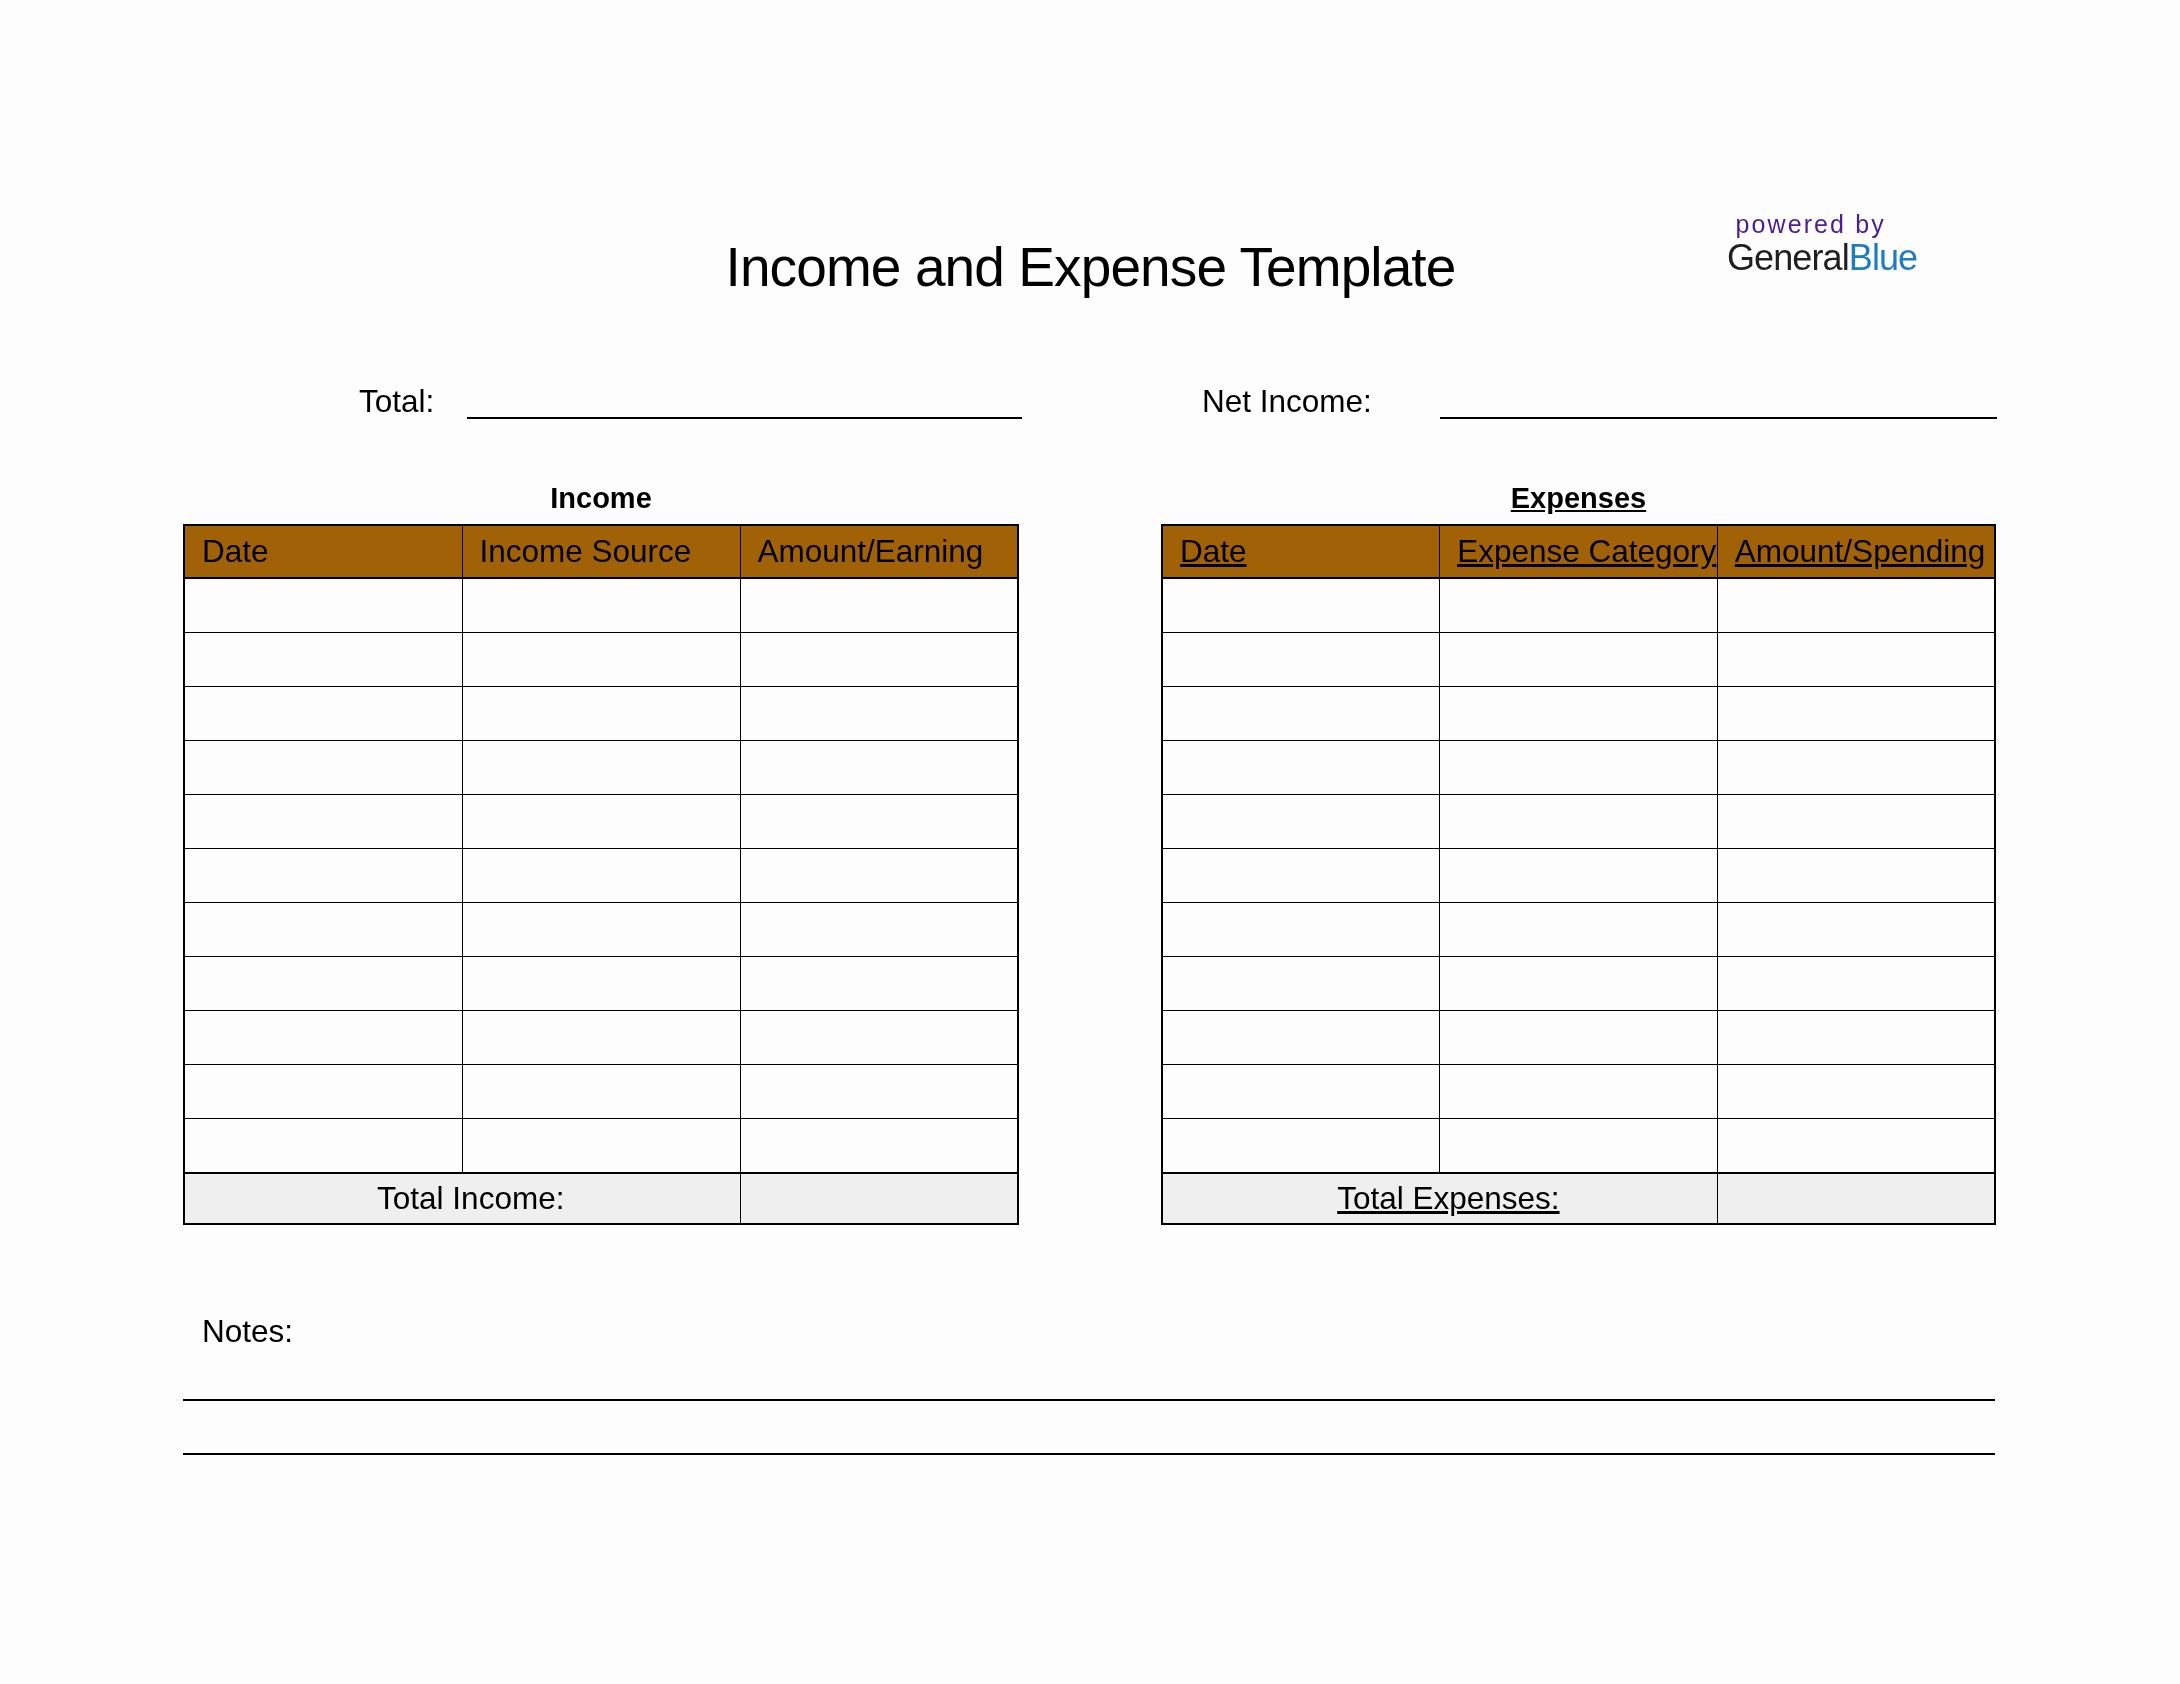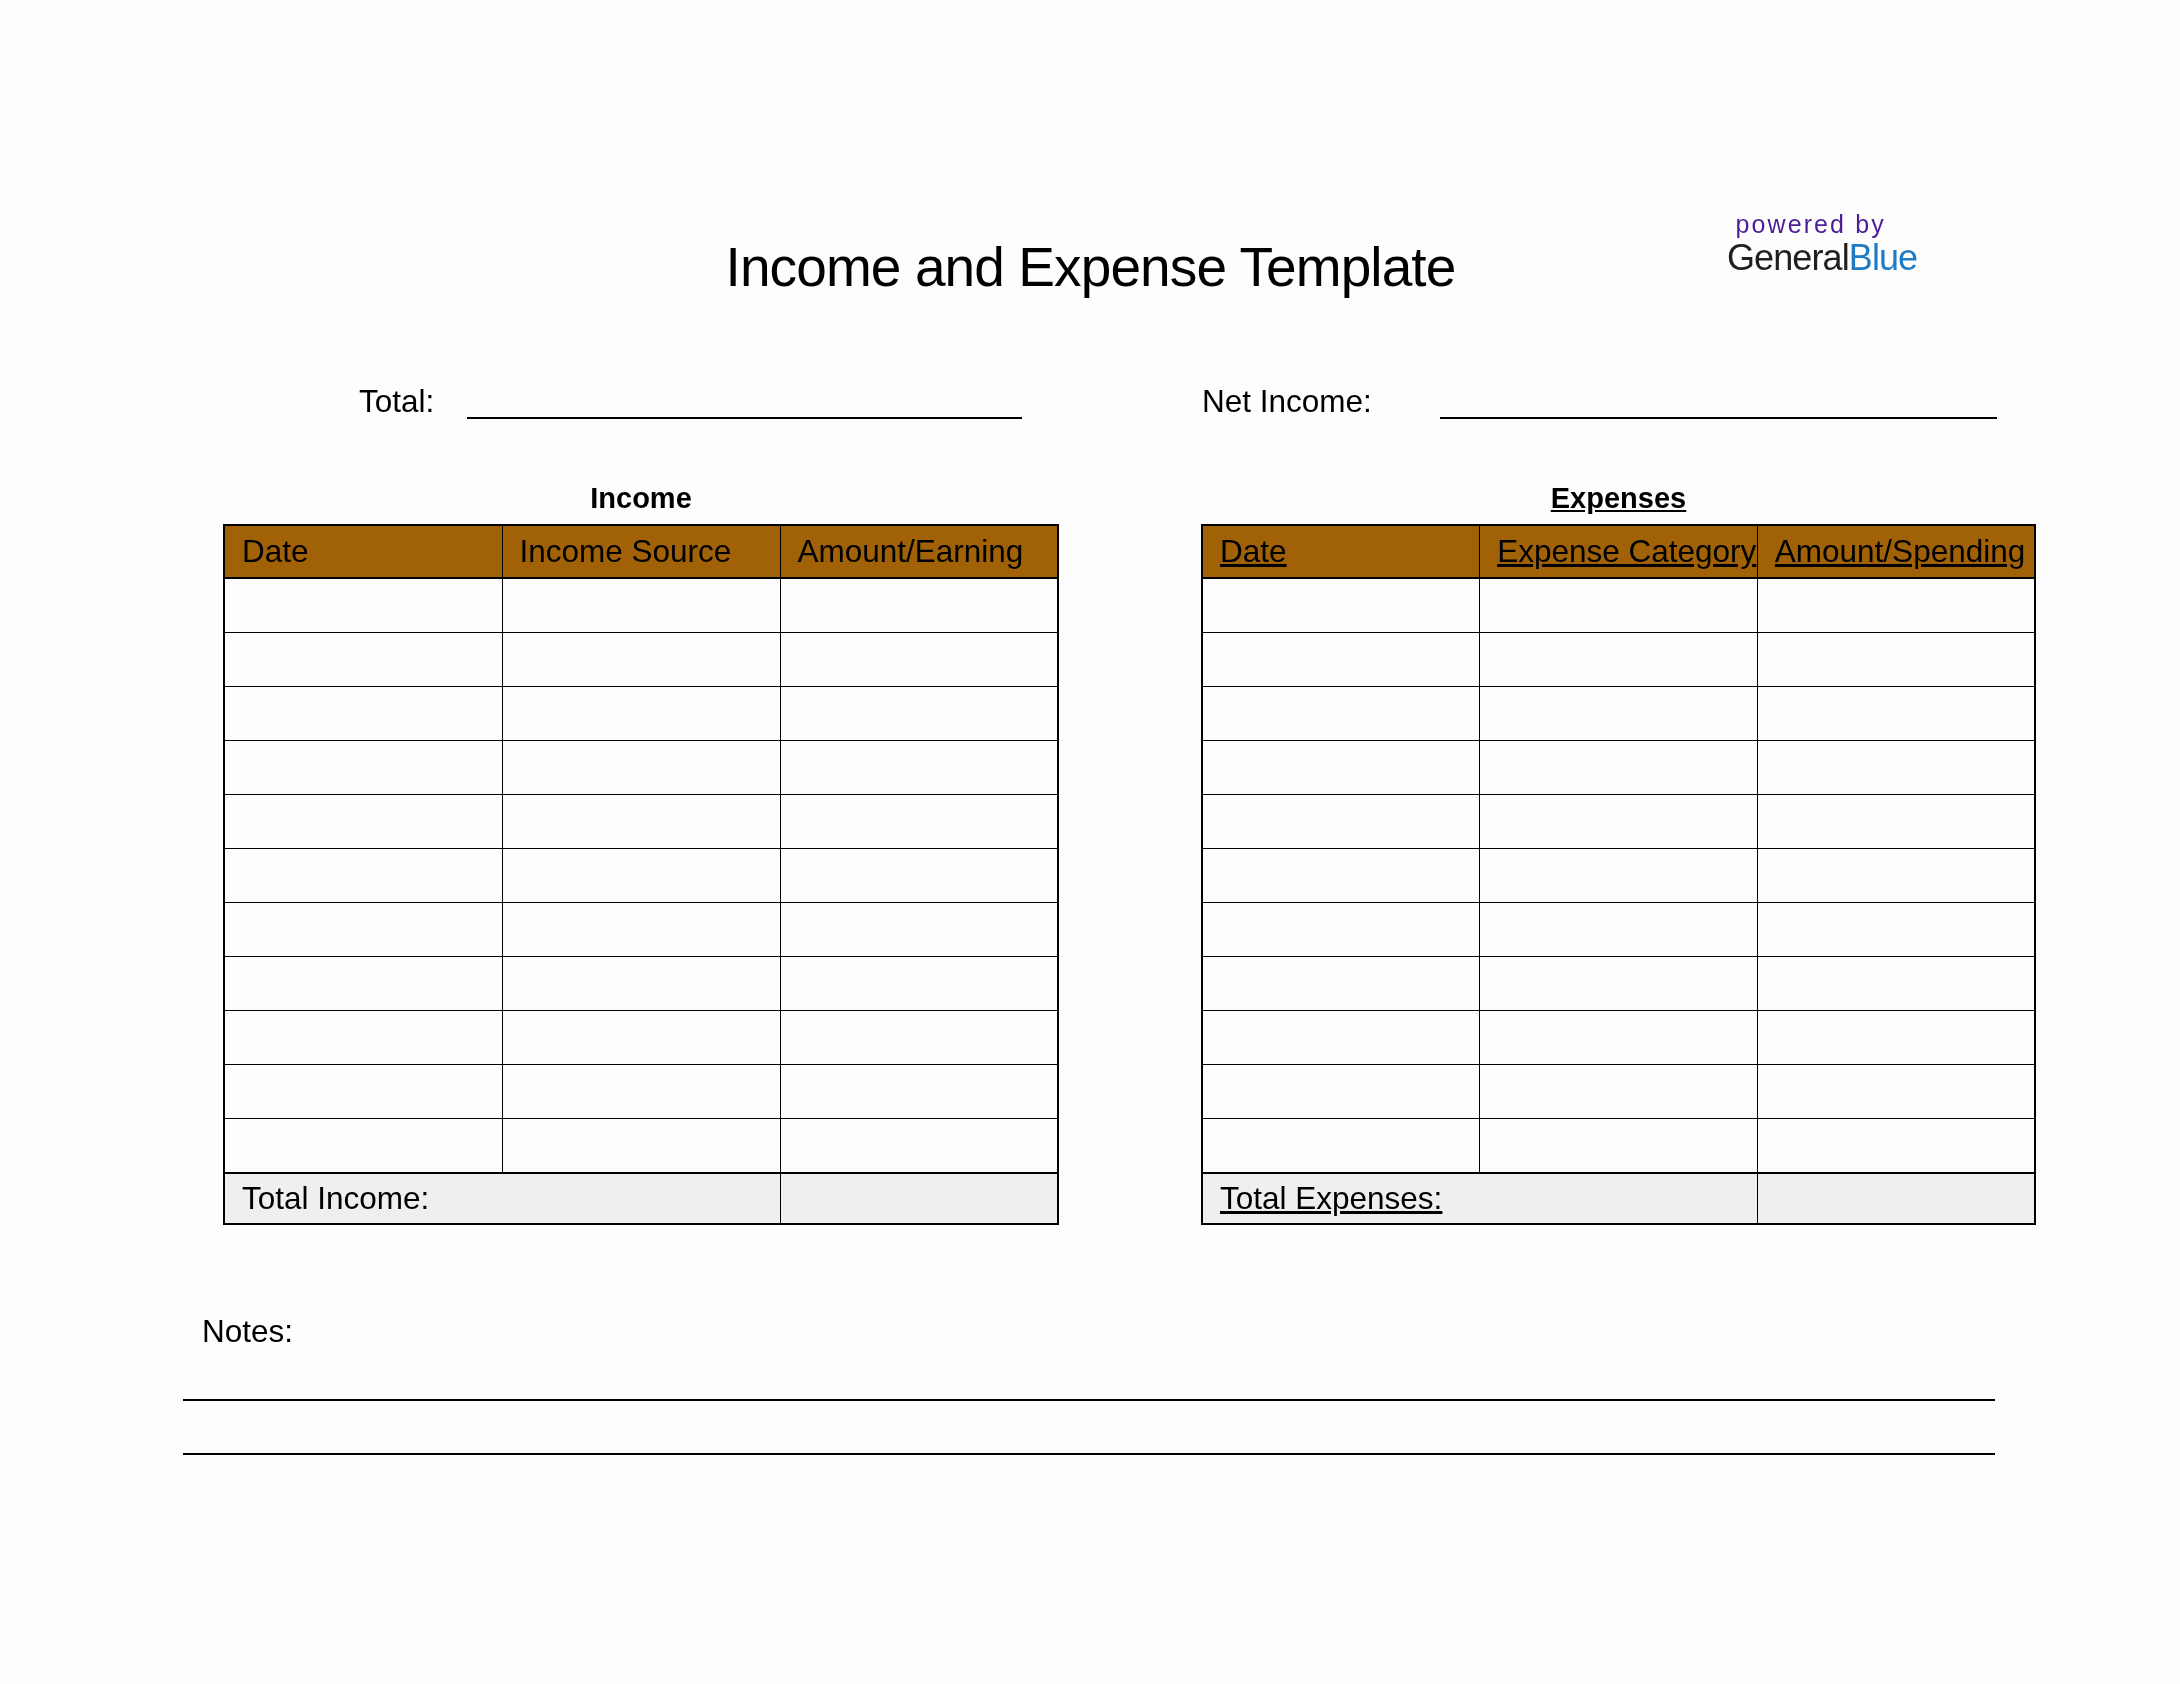--- a/index.html
+++ b/index.html
@@ -28,21 +28,21 @@
 
   
   .field-label{position:absolute;font-size:31.5px;line-height:34px;white-space:nowrap;}
   .month-label{top:384px;left:359px;}
   .netincome-label{top:384px;left:1202px;}
   .field-line{position:absolute;height:0;border-bottom:2.6px solid #000;}
   .month-line{top:417px;left:467px;width:555px;}
   .netincome-line{top:417px;left:1440px;width:557px;}
 
   
-  .table-block{position:absolute;top:480px;margin-left:40px;}
+  .table-block{position:absolute;top:480px;}
   .table-block.income{left:183px;width:836px;}
   .table-block.expenses{left:1161px;width:835px;text-decoration:underline;}
   .table-title{
     margin:0 0 7.7px 0;text-align:center;
     font-size:29px;font-weight:700;line-height:36px;
   }
   table.sheet{
     border-collapse:collapse;table-layout:fixed;width:100%;
     border:2.6px solid #000;
   }
@@ -54,21 +54,21 @@
     padding:0 0 0 17px;vertical-align:middle;
   }
   table.sheet td{
     height:53px;border:1.7px solid #000;
     font-size:31.5px;padding:0 0 0 17px;vertical-align:middle;
   }
   table.sheet tfoot td{
     height:49px;background:#efefef;border-top:2.6px solid #000;
   }
   td.total-label{
-    text-align:left;padding:0 17px 0 0;
+    text-align:center;padding:0 17px 0 0;
   }
 
   
   .notes-label{position:absolute;top:1314px;left:202px;font-size:31.5px;line-height:34px;}
   .note-line{position:absolute;left:183px;width:1812px;height:0;border-bottom:2.6px solid #000;}
   .note-line-1{top:1399px;}
   .note-line-2{top:1453px;}
 </style>
 </head>
 <body>

